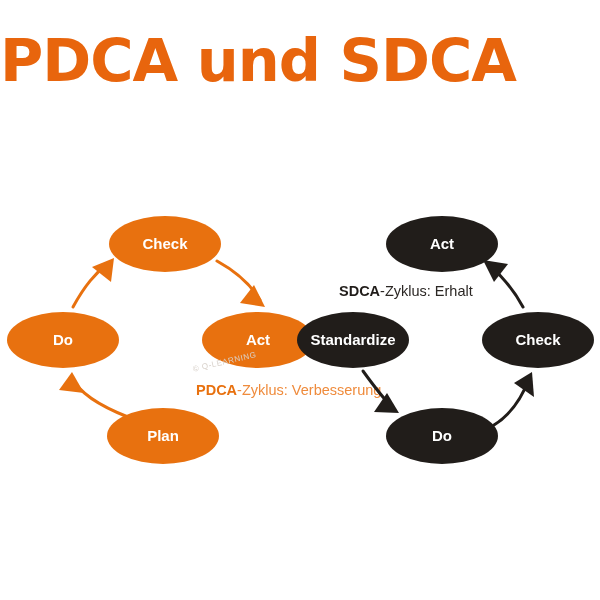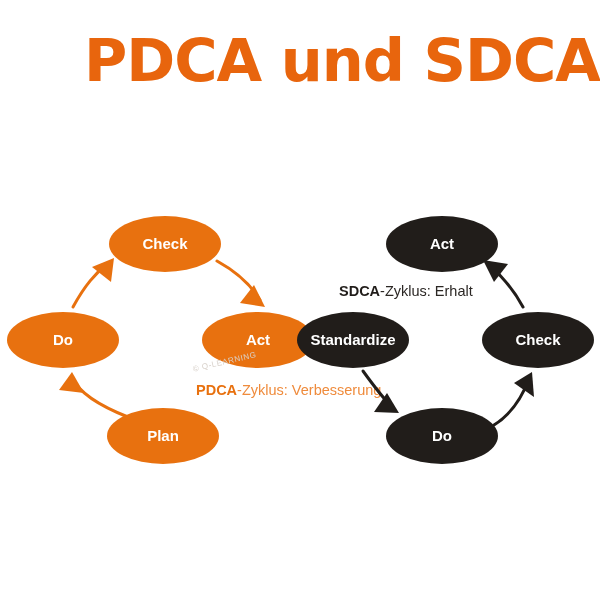--- a/index.html
+++ b/index.html
@@ -17,21 +17,21 @@
     position: relative;
     width: 600px;
     height: 600px;
     background: #ffffff;
   }
   #title {
     position: absolute;
     left: 0;
     top: 26px;
     width: 600px;
-    text-align: right;
+    text-align: left;
     font-family: "DejaVu Sans", sans-serif;
     font-size: 59px;
     font-weight: 700;
     letter-spacing: -1px;
     color: #e8650d;
     white-space: nowrap;
   }
   #diagram {
     position: absolute;
     left: 0;

